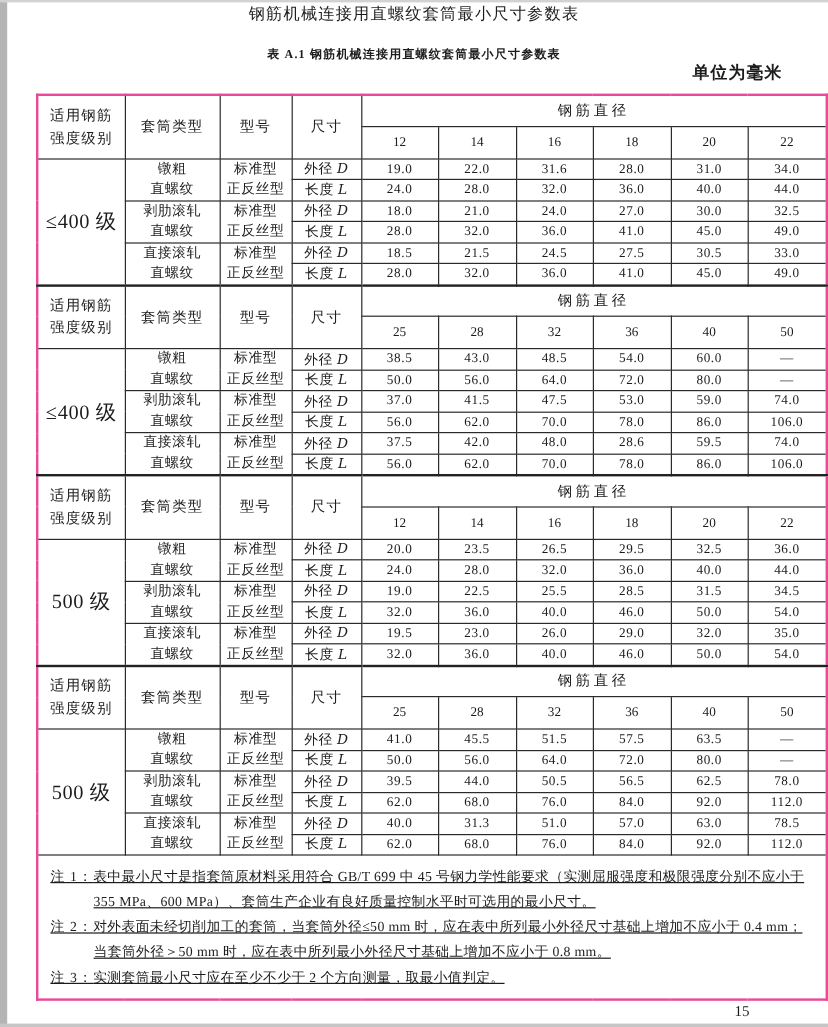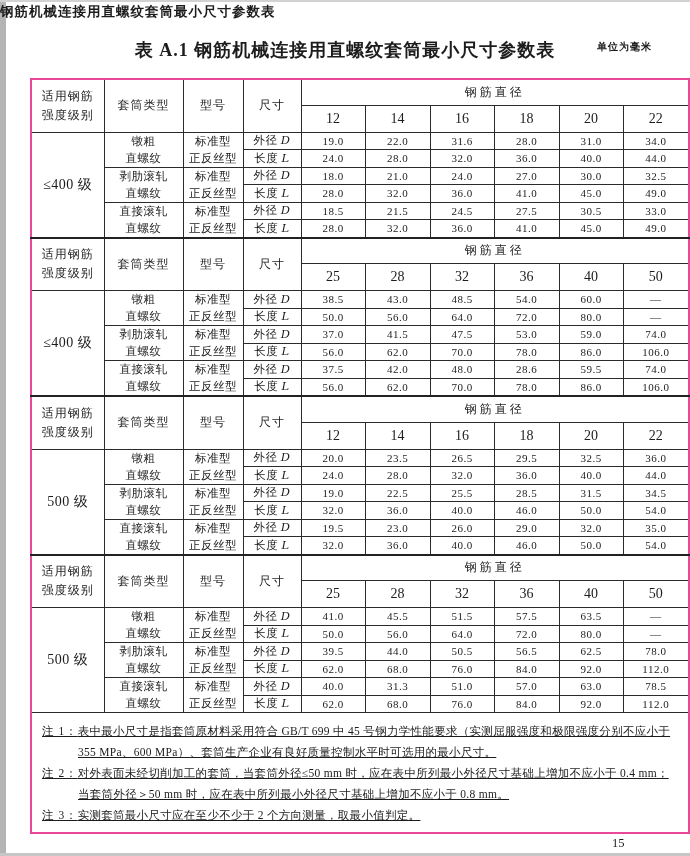--- a/index.html
+++ b/index.html
@@ -2,41 +2,41 @@
 <html><head>
 <meta charset="utf-8">
 <style>
   * { margin:0; padding:0; box-sizing:border-box; }
   html,body { width:690px; height:856px; }
   body { background:#ffffff; font-family:"Liberation Serif", serif; color:#1c1c1c; position:relative; overflow:hidden; }
   .edge-left  { position:absolute; left:0; top:0; width:6px; height:100%; background:#b4b4b4; }
   .edge-top   { position:absolute; left:0; top:0; width:100%; height:2px; background:#d2d2d2; }
   .edge-bottom{ position:absolute; left:0; bottom:0; width:100%; height:3px; background:#c6c6c6; }
 
-  .running-header { position:absolute; top:3px; left:0; width:100%; text-align:left;
-                    font-weight:bold; font-size:13.5px; letter-spacing:1px; }
+  .running-header { position:absolute; top:3px; left:0; width:100%; text-align:center;
+                    font-weight:normal; font-size:13.5px; letter-spacing:1px; }
 
   .caption-row { position:absolute; top:38px; left:0; width:100%; height:18px; }
   .caption { position:absolute; left:0; width:100%; text-align:center;
-             font-weight:bold; font-size:18px; letter-spacing:1px; }
-  .unit    { position:absolute; right:38px; top:2px; font-size:10px; font-weight:bold; letter-spacing:1px; }
+             font-weight:bold; font-size:10px; letter-spacing:1px; }
+  .unit    { position:absolute; right:38px; top:14px; font-size:14px; font-weight:bold; letter-spacing:1px; }
 
   table.doc-table { position:absolute; left:30px; top:78px; width:658px;
                     border-collapse:collapse; table-layout:fixed; }
   .doc-table td, .doc-table th { border:1px solid #2b2b2b; text-align:center; vertical-align:middle;
                                  font-weight:normal; padding:0; }
   .doc-table { border:2px solid #ec4899; }
   tr.section-start > th { border-top:2px solid #222; }
 
   .hdr-row th  { height:26px; font-size:12px; letter-spacing:1px; }
-  .hdr-row2 th { height:27px; font-size:14px; }
+  .hdr-row2 th { height:27px; font-size:11px; }
   th.strength-hdr div { line-height:19px; font-size:12px; letter-spacing:1px; }
   th.diam-hdr { letter-spacing:3px; }
 
-  td.strength-cell { font-size:14px; letter-spacing:0.5px; }
+  td.strength-cell { font-size:17px; letter-spacing:0.5px; }
   .two-line div { height:17px; line-height:17px; font-size:11.5px; letter-spacing:0.5px; }
   td.dim-cell { height:17px; font-size:11.5px; letter-spacing:0.5px; }
   td.dim-cell i { font-family:"DejaVu Serif", serif; font-style:italic; font-size:11.5px; }
   td.val-cell { height:17px; font-size:11px; letter-spacing:0.5px; }
 
   td.notes-td { text-align:left; vertical-align:top; padding:8px 12px 6px 10px; }
   .note { font-size:11.5px; line-height:21px; padding-left:36px; text-indent:-36px; letter-spacing:0.3px;text-decoration:underline; }
   .note-label { letter-spacing:1px; }
 
   .page-number { position:absolute; left:612px; top:836px; font-size:12.5px; }

